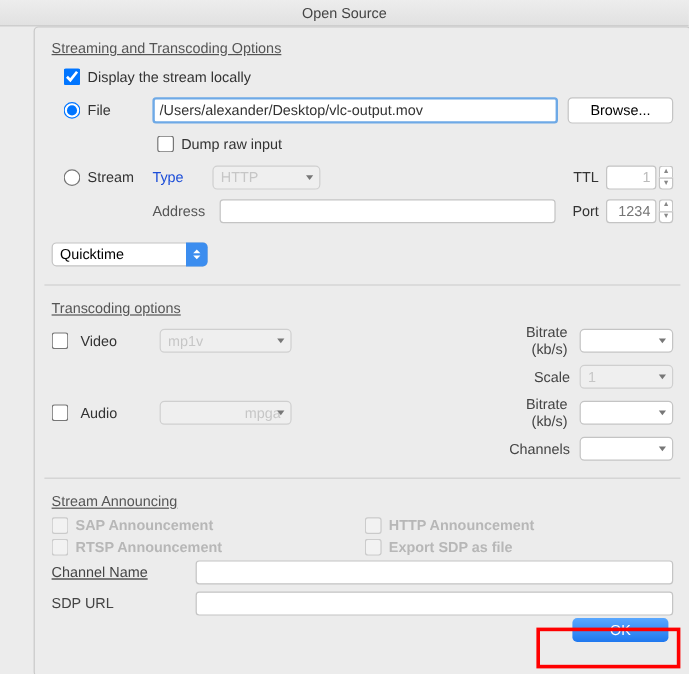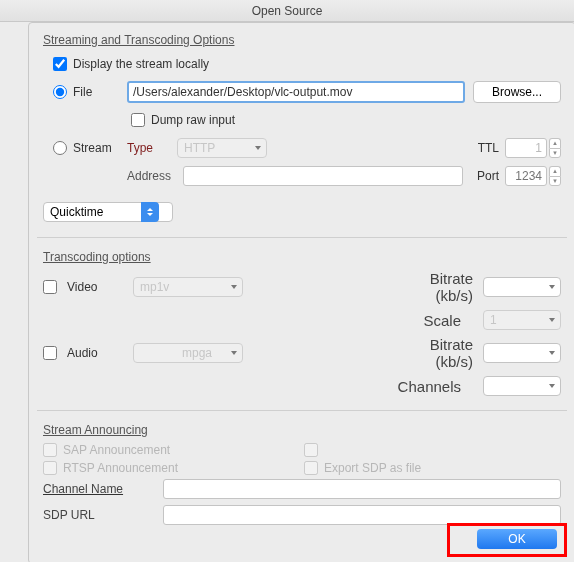--- a/index.html
+++ b/index.html
@@ -45,21 +45,21 @@
   display: flex;
   align-items: center;
   margin-bottom: 6px;
   min-height: 22px;
 }
 input[type="checkbox"], input[type="radio"] {
   margin-right: 6px;
   width: 14px; height: 14px;
 }
 .label { color: #333; font-size: 12px; }
-.disabled, .disabled .label, .disabled input { color: #b7b7b7 !important; }
+.disabled, .disabled .label, .disabled input { color: #b7b7b7 !important; font-weight: bold; }
 .filepath {
   flex: 1;
   border: 2px solid #6ea9e6;
   border-radius: 3px;
   padding: 2px 4px;
   background: #fff;
   font-size: 12px;
   color: #333;
   height: 22px;
   margin: 0 8px;
@@ -72,21 +72,21 @@
   font-size: 12px;
   height: 22px;
   cursor: pointer;
 }
 select, .combo {
   background: #fff;
   border: 1px solid #c4c4c4;
   border-radius: 4px;
   font-size: 12px;
   height: 20px;
-  padding: 0 30px 0 6px;
+  padding: 0 8px 0 6px;
   -webkit-appearance: none;
   appearance: none;
   position: relative;
 }
 .combo-wrap { position: relative; display: inline-block; }
 .combo-wrap::after {
   content: "";
   position: absolute;
   right: 6px;
   top: 50%;
@@ -146,37 +146,37 @@
   display: grid;
   grid-template-columns: 18px 60px 110px 1fr 70px 78px;
   align-items: center;
   gap: 6px;
   margin-bottom: 6px;
 }
 .subright {
   display: grid;
   grid-template-columns: 1fr 70px 78px;
   align-items: center;
-  gap: 18px;
+  gap: 4px;
   margin-bottom: 6px;
 }
-.rlabel { text-align: right; color: #444; font-size: 15px; padding-right: 4px; }
+.rlabel { text-align: right; color: #444; font-size: 12px; padding-right: 4px; }
 .annrow { display: flex; gap: 4px; margin-bottom: 4px; }
 .anncol { flex: 1; display: flex; align-items: center; }
 .fieldrow { display: flex; align-items: center; margin-bottom: 6px; }
 .fieldrow .flabel { width: 120px; color: #444; font-size: 12px; }
 .ok-highlight {
   position: absolute;
   border: 3px solid #ff0000;
   width: 120px; height: 34px;
   right: 8px; bottom: 6px;
 }
 .ok-btn {
   position: absolute;
-  right: 18px; bottom: 14px;
+  right: 18px; bottom: 28px;
   width: 80px; height: 20px;
   background: linear-gradient(#5aa8ff, #1f78ef);
   color: #fff;
   border: none;
   border-radius: 4px;
   font-size: 12px;
   cursor: pointer;
 }
 </style>
 </head>
@@ -202,21 +202,21 @@
     </div>
 
     <div class="row" style="margin-left:88px;">
       <input type="checkbox" style="">
       <span class="label">Dump raw input</span>
     </div>
 
     <div class="row" style="margin-left:10px;">
       <input type="radio" style="">
       <span class="label" style="width:54px;">Stream</span>
-      <span class="label" style="width:50px;color:#7f1d1d;">Type</span>
+      <span class="label" style="width:50px;color:#1d4ed8;">Type</span>
       <span class="combo-wrap dis" style="width:90px;">
         <select disabled="" style="width:90px;">
           <option>HTTP</option>
         </select>
       </span>
       <span style="flex:1;"></span>
       <span class="label" style="margin-right:6px;">TTL</span>
       <input class="textfield" style="width: 42px; text-align: right; color: rgb(187, 187, 187);" disabled="" value="1">
       <span class="stepper">
           <span>▴</span>
@@ -229,21 +229,21 @@
       <input class="textfield" style="flex: 1 1 0%;">
       <span class="label" style="margin:0 6px 0 14px;">Port</span>
       <input class="textfield" style="width: 42px; text-align: right;" placeholder="1234">
       <span class="stepper">
           <span>▴</span>
           <span>▾</span>
         </span>
     </div>
 
     <div class="row" style="margin-top:14px;">
-      <span class="combo-wrap blue" style="width:116px;">
+      <span class="combo-wrap blue" style="width:130px;">
         <select class="blue-end" style="width:130px;">
           <option>Quicktime</option>
         </select>
         <span class="blue-caps"></span>
       </span>
     </div>
   </div>
 
   <div class="hr"></div>
 
@@ -302,20 +302,21 @@
   <div class="section">
     <div class="group-label">Stream Announcing</div>
 
     <div class="annrow disabled">
       <div class="anncol">
         <input type="checkbox" disabled="" style="">
         <span class="label">SAP Announcement</span>
       </div>
       <div class="anncol">
         <input type="checkbox" disabled="" style="">
+        <span class="label">HTTP Announcement</span>
       </div>
     </div>
     <div class="annrow disabled">
       <div class="anncol">
         <input type="checkbox" disabled="" style="">
         <span class="label">RTSP Announcement</span>
       </div>
       <div class="anncol">
         <input type="checkbox" disabled="" style="">
         <span class="label">Export SDP as file</span>

